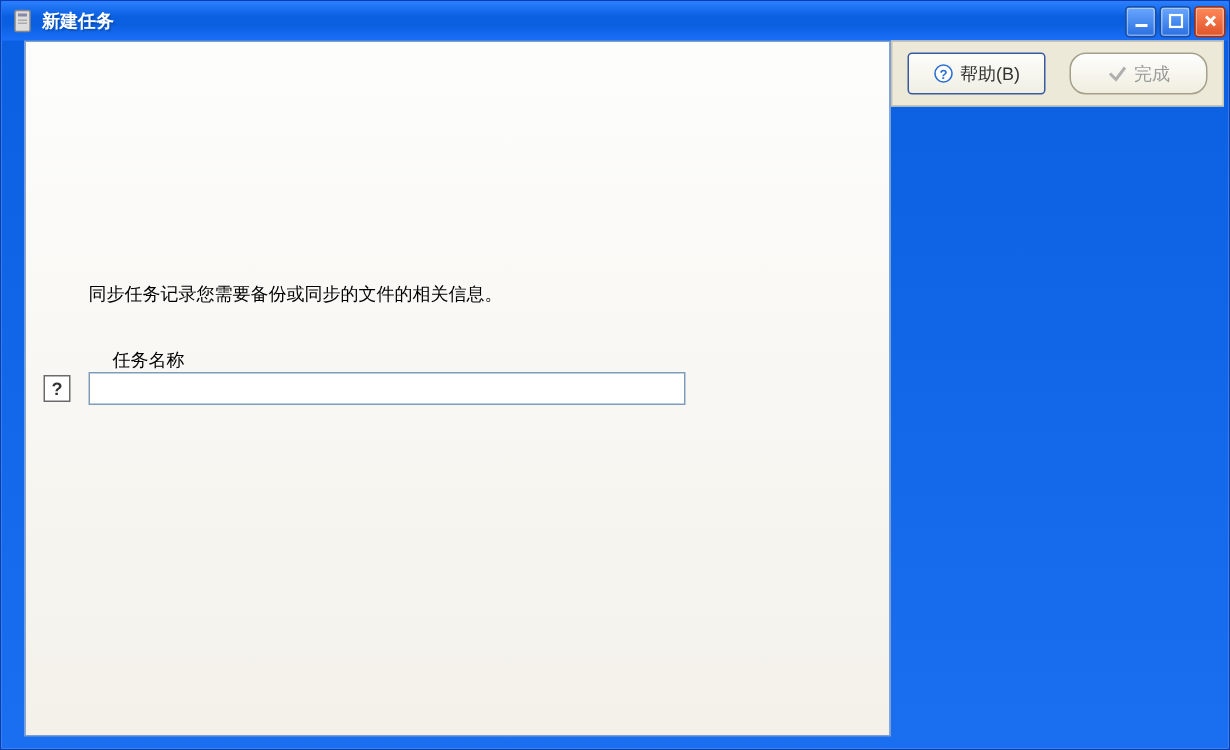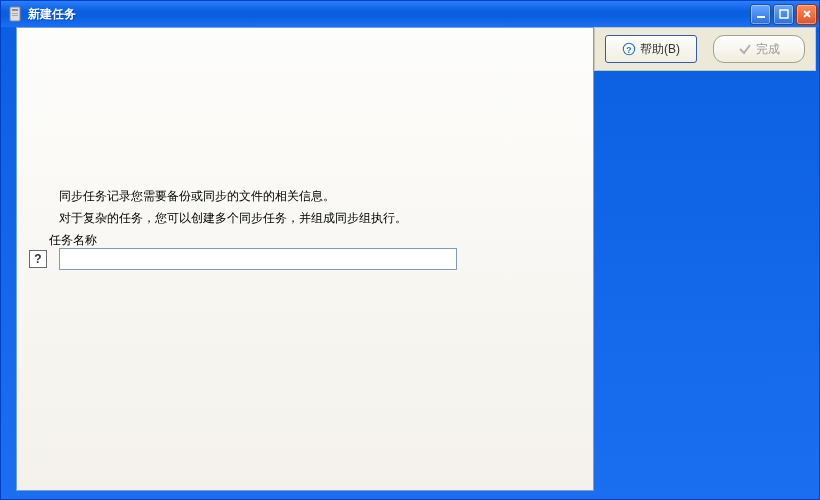--- a/index.html
+++ b/index.html
@@ -51,21 +51,21 @@
     background: linear-gradient(#fdfdfc 0%, #f3f1ea 100%);
     border: 1px solid #7c9fd0;
     margin-bottom: 5px;
     position: relative;
   }
   .desc {
     position: absolute; left: 42px; top: 158px; right: 40px;
     color: #000; line-height: 1.8;
   }
   .field-label {
-    position: absolute; left: 32px; top: 204px;
+    position: absolute; left: 58px; top: 204px;
     color: #000;
   }
   .help-hint {
     position: absolute; left: 12px; top: 222px;
     width: 18px; height: 18px;
     border: 1px solid #6a6a6a;
     background: #fff;
     display: flex; align-items: center; justify-content: center;
     font-weight: bold; color: #333;
   }
@@ -141,21 +141,20 @@
             <path d="M2 2 L8 8 M8 2 L2 8" stroke="#fff" stroke-width="2"></path>
           </svg>
       </div>
     </div>
   </div>
 
   <div class="client">
     <div class="content-panel">
       <div class="desc">
         <div>同步任务记录您需要备份或同步的文件的相关信息。</div>
-        <div>对于复杂的任务，您可以创建多个同步任务，并组成同步组执行。</div>
       </div>
       <div class="field-label">任务名称</div>
       <div class="help-hint">?</div>
       <input class="task-input" type="text" value="" style="">
     </div>
 
     <div class="button-bar">
       <button class="btn primary-outline">
         <span class="ico ico-help">
           <svg viewBox="0 0 16 16">

